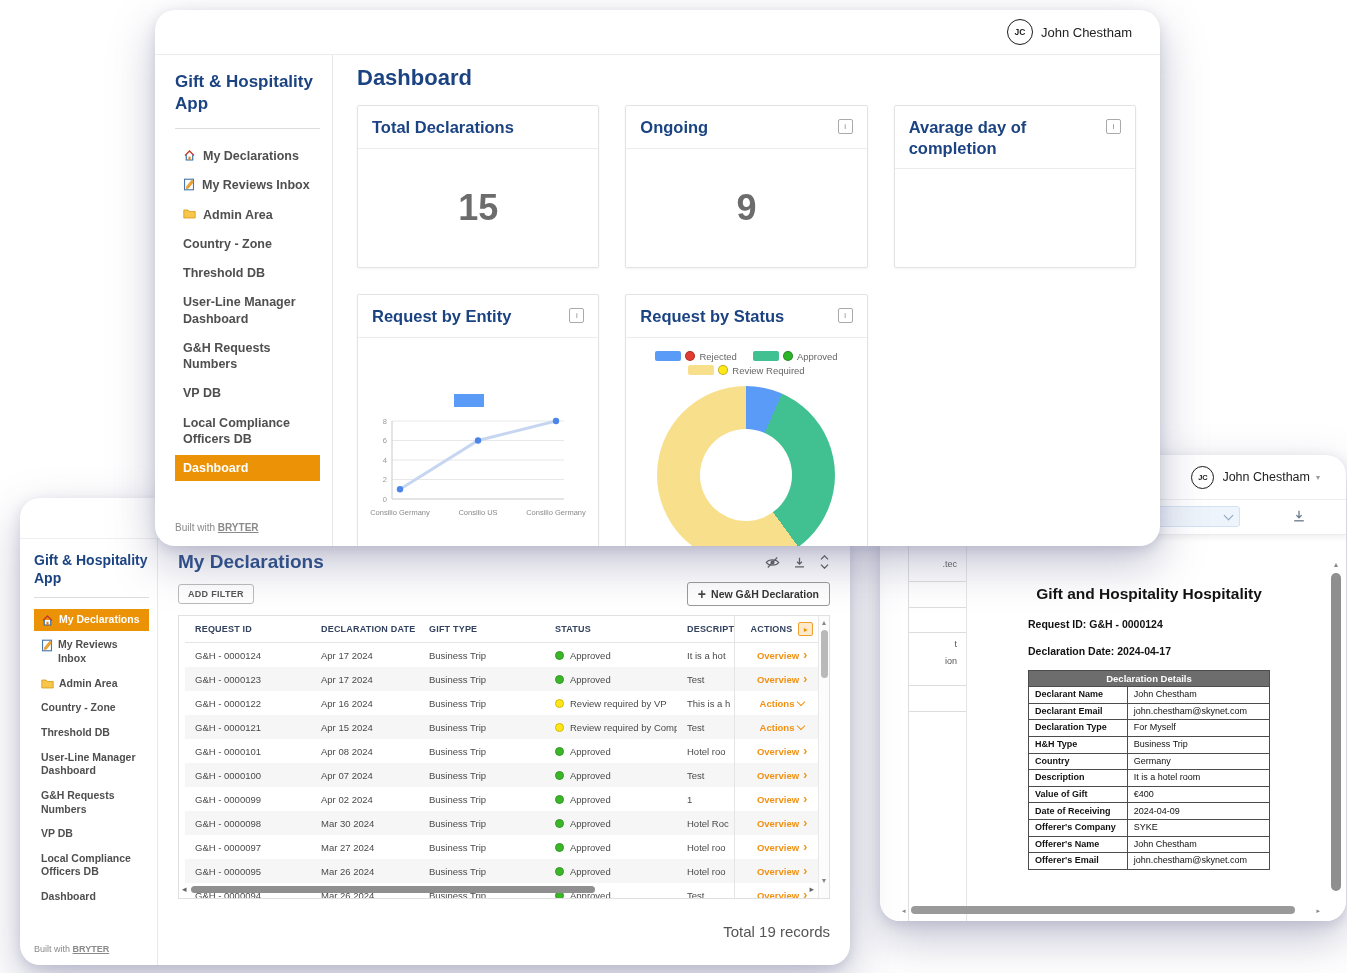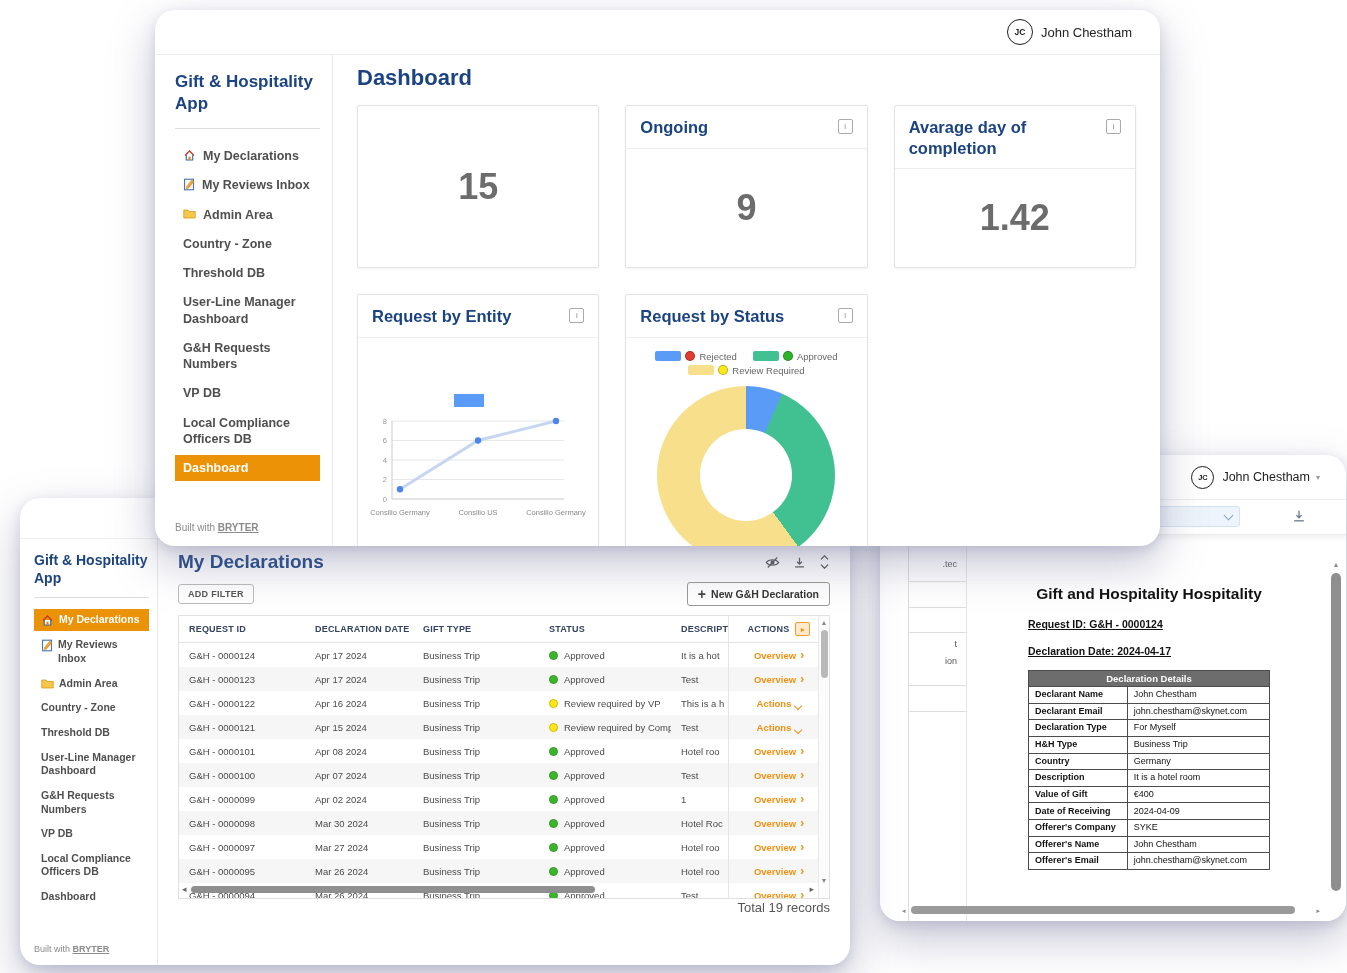--- a/index.html
+++ b/index.html
@@ -72,50 +72,50 @@
   .decl-main{flex:1;padding:12px 20px 0;box-sizing:border-box;display:flex;flex-direction:column;}
   .decl-title-row{display:flex;align-items:center;justify-content:space-between;}
   .decl-title{font-size:19px;font-weight:bold;color:#1b4382;margin:0;}
   .tool-icons{display:flex;gap:13px;align-items:center;}
   .filter-row{display:flex;justify-content:space-between;align-items:center;margin-top:9px;}
   .btn-add-filter{font-size:9px;font-weight:bold;letter-spacing:.3px;color:#555;
                   border:1px solid #bbb;border-radius:3px;padding:4px 9px;background:#fff;}
   .btn-new-decl{font-size:10.5px;font-weight:bold;color:#333;border:1px solid #999;
                 border-radius:3px;padding:5px 10px;background:#fff;display:flex;align-items:center;gap:5px;}
   .plus-glyph{font-size:14px;font-weight:bold;color:#444;line-height:9px;}
-  .table-wrap{margin-top:9px;border:1px solid #e0e0e0;position:relative;height:282px;overflow:hidden;}
+  .table-wrap{margin-top:9px;border:1px solid #e0e0e0;position:relative;height:282px;overflow:hidden;padding-left:6px;}
   .t-row{display:grid;grid-template-columns:126px 108px 126px 132px 57px 1fr;
          align-items:stretch;height:24px;font-size:9.5px;color:#4a4a4a;}
   .t-row > div{padding:0 10px;white-space:nowrap;overflow:hidden;box-sizing:border-box;
                display:flex;align-items:center;}
   .t-head{font-weight:bold;color:#33425e;border-bottom:1px solid #e4e4e4;height:26px;
           font-size:9px;letter-spacing:.2px;background:#fff;}
   .t-row.striped{background:#f6f6f6;}
   .cell-actions{border-left:1px solid #e4e4e4;justify-content:center !important;}
   .status-dot{display:inline-block;width:9px;height:9px;border-radius:50%;margin-right:6px;flex:0 0 auto;}
   .dot-green{background:#3cb52b;border:1px solid #2f9c22;box-sizing:border-box;}
   .dot-yellow{background:#ffe81a;border:1px solid #d8b800;box-sizing:border-box;}
-  .action-link{color:#F29111;font-weight:bold;font-size:9.5px;display:flex;align-items:flex-end;gap:4px;cursor:pointer;}
+  .action-link{color:#F29111;font-weight:bold;font-size:9.5px;display:flex;align-items:center;gap:4px;cursor:pointer;}
   .chev-right{font-size:12px;line-height:1;}
   .chev-down{width:5px;height:5px;border-right:1.6px solid #F29111;border-bottom:1.6px solid #F29111;
              transform:rotate(45deg);margin-top:-2px;}
   .pin-icon{width:13px;height:12px;border:1px solid #f0a030;background:#fdeacc;color:#ef9305;
             font-size:8px;font-weight:bold;display:inline-flex;align-items:center;justify-content:center;
             border-radius:2px;margin-left:6px;flex:0 0 auto;}
   .v-scroll{position:absolute;top:0;right:0;bottom:0;width:11px;background:#fcfcfc;
             border-left:1px solid #e8e8e8;display:flex;flex-direction:column;align-items:center;
             padding:3px 0 14px;box-sizing:border-box;}
   .scroll-arrow{font-size:7px;color:#888;line-height:1;}
   .v-thumb{width:7px;height:48px;background:#b9b9b9;border-radius:4px;margin-top:4px;}
   .v-spacer{flex:1;}
   .h-scroll{position:absolute;left:3px;right:15px;bottom:3px;height:11px;display:flex;align-items:center;gap:4px;}
   .h-scroll .scroll-arrow{font-size:9px;color:#666;}
   .h-thumb{height:7px;background:#8f8f8f;border-radius:4px;width:64%;}
   .h-space{flex:1;}
-  .total-label{align-self:flex-end;font-size:13px;color:#555;margin:1px 0 0;}
+  .total-label{align-self:flex-end;font-size:15px;color:#555;margin:24px 0 0;}
 
   
   .doc-header{height:44px;display:flex;align-items:center;justify-content:flex-end;
               padding:0 26px;border-bottom:1px solid #eee;}
   .doc-header .avatar{width:21px;height:21px;font-size:7.5px;}
   .doc-header .user-name{font-size:12.5px;}
   .doc-toolbar{height:34px;border-bottom:1px solid #ececec;position:relative;
                box-shadow:0 3px 5px rgba(0,0,0,.06);z-index:2;background:#fff;}
   .toolbar-frag{position:absolute;left:262px;top:12px;font-size:9px;color:#8fa3b8;}
   .doc-select{position:absolute;left:272px;top:6px;width:88px;height:21px;background:#eef4fb;
@@ -125,21 +125,21 @@
                transform:rotate(45deg);margin-top:-2px;}
   .doc-dl{position:absolute;right:40px;top:9px;}
   .doc-content{position:relative;height:calc(100% - 79px);display:flex;background:#fff;gap:22px;}
   .frag-strip{width:86px;min-width:86px;position:relative;}
   .frag-col{position:absolute;left:28px;top:0;bottom:0;width:57px;border-left:1px solid #ddd;
             border-right:1px solid #e5e5e5;}
   .frag-line{position:absolute;left:0;right:0;border-top:1px solid #ddd;}
   .frag-text{position:absolute;right:9px;font-size:9px;color:#555;}
   .doc-panel{flex:1;margin:12px 40px 30px 0;padding:38px 36px 0 40px;box-sizing:border-box;}
   .doc-title{font-size:15.5px;font-weight:bold;color:#111;text-align:center;margin:0;}
-  .doc-line{font-size:10.5px;font-weight:bold;color:#111;margin-top:15px;text-decoration:underline;}
+  .doc-line{font-size:10.5px;font-weight:bold;color:#111;margin-top:15px;}
   .doc-table{width:100%;border-collapse:collapse;margin-top:13px;}
   .doc-table th{background:#6d6d6d;color:#fff;font-size:9.5px;font-weight:bold;
                 padding:2px 4px;border:1px solid #4c4c4c;}
   .doc-table td{font-size:9px;color:#111;border:1px solid #4c4c4c;padding:2.2px 6px;line-height:1.25;}
   .doc-table td.lbl{font-weight:bold;width:41%;}
   .doc-vscroll{position:absolute;right:5px;top:26px;display:flex;flex-direction:column;
                align-items:center;z-index:3;}
   .doc-vthumb{width:10px;height:318px;background:#8f8f8f;border-radius:5px;margin-top:5px;}
   .doc-hscroll{position:absolute;left:22px;right:26px;bottom:7px;height:10px;display:flex;
                align-items:center;gap:5px;z-index:3;}
@@ -625,35 +625,37 @@
           </nav>
         <div class="built-with">
           <span>Built with</span>
           <a>BRYTER</a>
         </div>
       </aside>
       <div class="main">
         <h1 class="page-title">Dashboard</h1>
         <div class="cards-row">
           <div class="card stat-card">
+            <div class="card-head">
+              <span class="card-title">Total Declarations</span>
+            </div>
             <div class="card-value">15</div>
           </div>
           <div class="card stat-card">
             <div class="card-head">
               <span class="card-title">Ongoing</span>
               <span class="info-icon">i</span>
             </div>
             <div class="card-value">9</div>
           </div>
           <div class="card stat-card">
             <div class="card-head">
               <span class="card-title">Avarage day of completion</span>
               <span class="info-icon">i</span>
             </div>
-            <div class="card-value">1.42</div>
           </div>
         </div>
         <div class="charts-row">
           <div class="card chart-card">
             <div class="card-head">
               <span class="card-title">Request by Entity</span>
               <span class="info-icon">i</span>
             </div>
             <div class="entity-body">
               <div class="legend-swatch" id="entity-legend-swatch" style="background: rgb(91, 155, 248);"></div>

